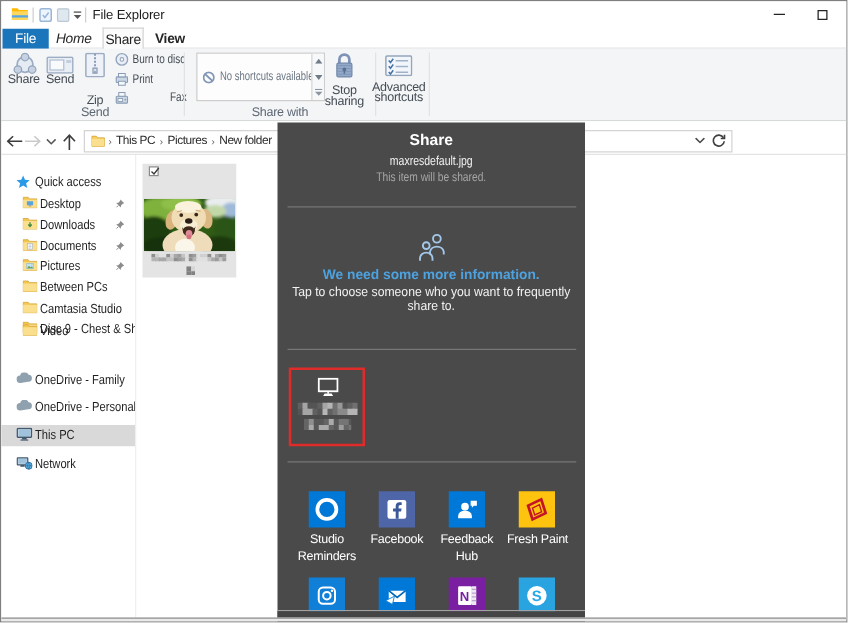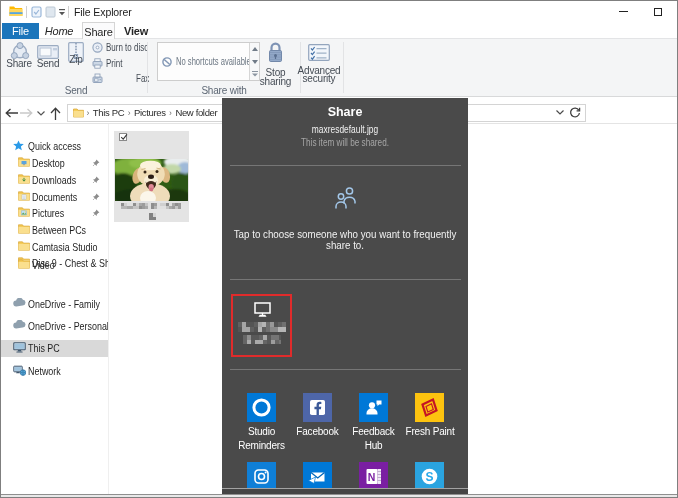--- a/index.html
+++ b/index.html
@@ -139,21 +139,21 @@
     <div class="bigbtn-label" style="left:47px;top:21px;">Send</div>
 
     <div class="abs" style="left:67px;top:3px;width:16px;height:20px;">
       <svg width="16" height="20" viewBox="0 0 16 20">
         <rect x="0.7" y="0.7" width="14.6" height="18.6" rx="1" fill="#eef2f8" stroke="#9cacc2" stroke-width="1.2"></rect>
         <path d="M8 1 v12" stroke="#8a9cb5" stroke-width="1.6" stroke-dasharray="1.6 1.2"></path>
         <rect x="6.4" y="12.5" width="3.2" height="4" fill="#d7dfeb" stroke="#8a9cb5" stroke-width="1"></rect>
         <circle cx="8" cy="15.5" r="0.8" fill="#8a9cb5"></circle>
       </svg>
     </div>
-    <div class="bigbtn-label" style="left:75px;top:17px;">Zip</div>
+    <div class="bigbtn-label" style="left:75px;top:38px;">Zip</div>
 
     <div class="smallbtn" style="left:91px;top:3px;height:11px;">
       <svg width="11" height="11" viewBox="0 0 11 11" style="margin-right:3px;">
         <circle cx="5.5" cy="5.5" r="4.6" fill="#e9eef6" stroke="#93a5bd" stroke-width="1.1"></circle>
         <circle cx="5.5" cy="5.5" r="1.4" fill="#fff" stroke="#93a5bd" stroke-width="0.9"></circle>
       </svg>
       <span>Burn to disc</span>
     </div>
     <div class="smallbtn" style="left:91px;top:18.5px;height:11px;">
       <svg width="11" height="11" viewBox="0 0 11 11" style="margin-right:3px;">
@@ -218,21 +218,21 @@
 
     <div class="abs" style="left:307px;top:5px;width:22px;height:17px;">
       <svg width="22" height="17" viewBox="0 0 22 17">
         <rect x="0.7" y="0.7" width="20.6" height="15.6" rx="1" fill="#f2f6fb" stroke="#93a5bd" stroke-width="1.2"></rect>
         <path d="M3 4.4 l1.4 1.6 l2.2-3" fill="none" stroke="#4472a8" stroke-width="1.2"></path>
         <path d="M3 9 l1.4 1.6 l2.2-3" fill="none" stroke="#4472a8" stroke-width="1.2"></path>
         <path d="M3 13.6 l1.4 1.6 l2.2-3" fill="none" stroke="#4472a8" stroke-width="1.2"></path>
         <path d="M8.5 4.6 h10 M8.5 9.2 h10 M8.5 13.8 h10" stroke="#9fb2c8" stroke-width="1.3"></path>
       </svg>
     </div>
-    <div class="bigbtn-label" style="left:318px;top:27.5px;"><div>Advanced</div><div>security</div></div>
+    <div class="bigbtn-label" style="left:318px;top:27.5px;"><div>Advanced</div><div>shortcuts</div></div>
     <div class="rib-sep" style="left:342px;"></div>
   </div>
 
   <div class="abs addressrow">
     <div class="nav-arrow" style="left:1px;">
       <svg width="13" height="10" viewBox="0 0 13 10">
           <path d="M13 5 H1.5 M5.5 1 L1.2 5 L5.5 9" fill="none" stroke="#3c3c3c" stroke-width="1.3"></path>
         </svg>
     </div>
     <div class="nav-arrow" style="left:16px;">
@@ -543,20 +543,21 @@
       <svg width="23" height="23" viewBox="0 0 23 23">
         <g fill="none" stroke="#a3c7e9" stroke-width="1.5">
           <circle cx="15.5" cy="5" r="3.1"></circle>
           <path d="M10 17.5 v-2.2 a5.6 4.9 0 0 1 11 0 v2.2"></path>
           <circle cx="7" cy="10.5" r="2.7"></circle>
           <path d="M2 22.5 v-2 a5 4.4 0 0 1 10 0 v2"></path>
         </g>
       </svg>
     </div>
 
+    <div class="p-heading">We need some more information.</div>
     <div class="p-body">
       <div>Tap to choose someone who you want to frequently</div>
       <div>share to.</div>
     </div>
 
     <div class="p-div" style="top:180.5px;"></div>
 
     <div class="device-btn">
       <div style="position:absolute;left:21px;top:6px;">
         <svg width="17" height="16" viewBox="0 0 17 16">

